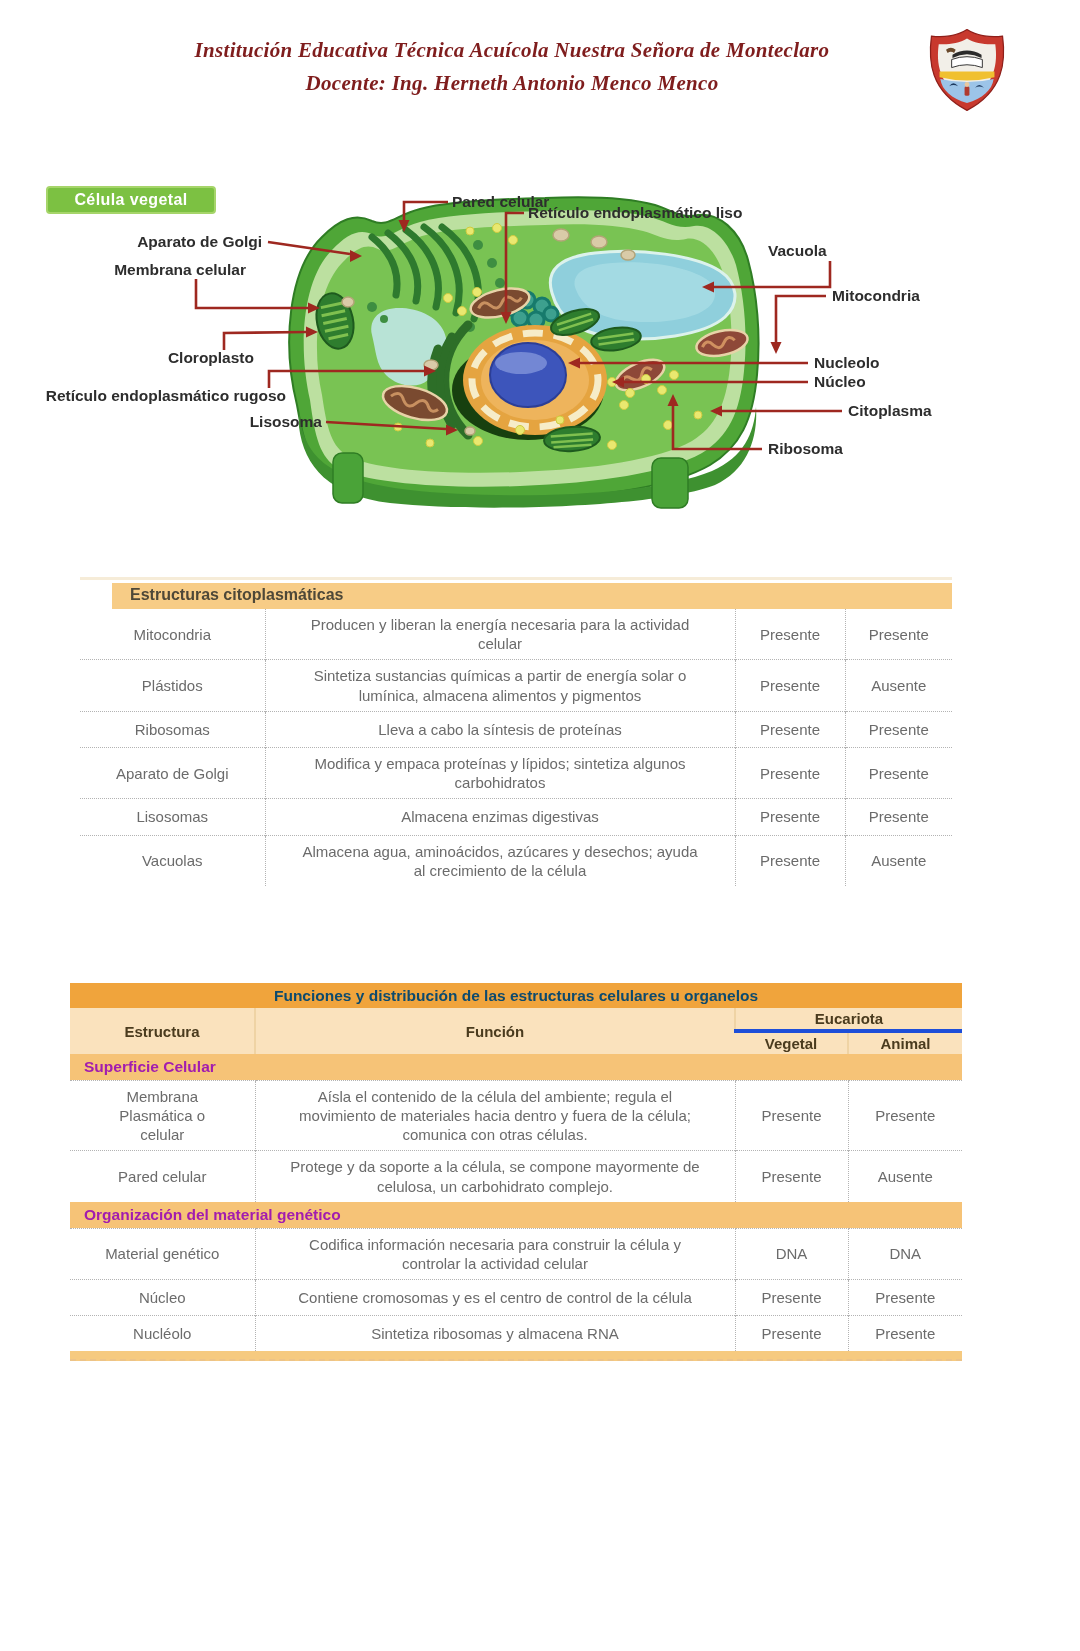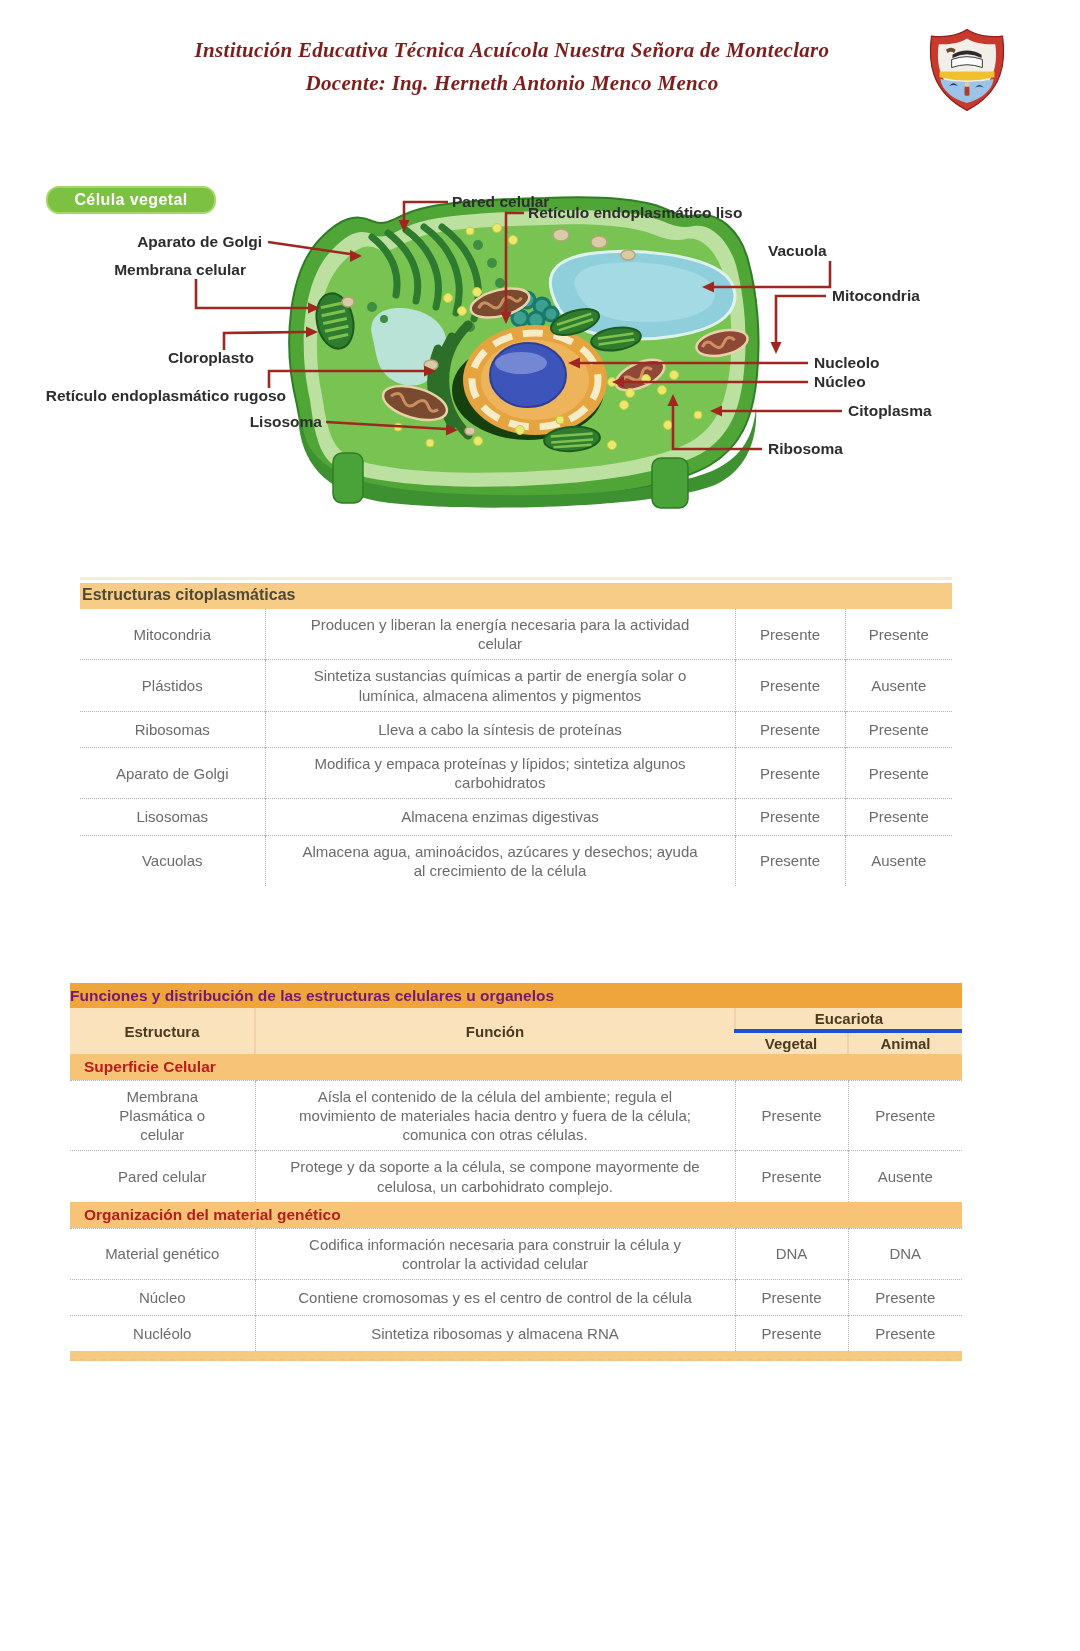--- a/index.html
+++ b/index.html
@@ -12,56 +12,56 @@
   .header {
     position:absolute; top:34px; left:0; width:1024px; text-align:center;
     font-family:"Liberation Serif", serif; font-style:italic; font-weight:bold;
     color:#7f1d1d; font-size:21px; line-height:33px; letter-spacing:.3px;
   }
   .logo { position:absolute; top:28px; left:926px; width:82px; height:84px; }
   
   .diagram { position:absolute; top:175px; left:0; width:1080px; height:345px; }
   .badge {
     position:absolute; top:186px; left:46px; width:170px; height:28px;
-    background:#7CC142; border:2px solid #A6D56A; border-radius:13px;
+    background:#7CC142; border:2px solid #A6D56A; border-radius:4px;
     color:#fff; font-weight:bold; font-size:16px; line-height:24px; text-align:center;
     letter-spacing:.4px;
   }
   .dlabel { font-weight:bold; font-size:15.5px; fill:#2D2D2D; font-family:"Liberation Sans",sans-serif; }
   
   .tbl { border-collapse:collapse; table-layout:fixed; width:100%; }
   .tbl td {
     font-size:15px; color:#6B6B6B; text-align:center; vertical-align:middle;
     line-height:1.28; padding:8px 10px;
   }
   .tbl tr + tr td { border-top:1.5px dotted #B3B3B3; }
   .tbl td + td { border-left:1.5px dotted #B3B3B3; }
   .tbl td.desc { padding:6px 30px; }
   .tbl td.name { padding:6px 28px; }
   
   .table1 { position:absolute; top:577px; left:80px; width:872px; }
   .t1-sliver { height:3px; background:#F6ECD8; margin-bottom:3px; }
   .t1-head {
     background:#F7CC86; color:#4E4838; font-weight:bold; font-size:16px;
-    padding:3px 0 3px 2px; text-align:left; height:26px;
+    padding:3px 0 3px 18px; text-align:left; height:26px;margin-left:32px;
   }
   
   .table2 { position:absolute; top:983px; left:70px; width:892px; }
   .t2-title {
-    background:#F0A43C; color:#701a75; font-weight:bold; font-size:15.5px;
-    text-align:left; padding:4px 0; height:25px;
+    background:#F0A43C; color:#0c4a6e; font-weight:bold; font-size:15.5px;
+    text-align:center; padding:4px 0; height:25px;
   }
   .t2 th {
     background:#FAE2BD; color:#4A3B1E; font-weight:bold; font-size:15px;
     padding:2px 4px; border-left:2px solid #EFD3A4;
   }
   .t2 th:first-child { border-left:none; }
   .t2 .subth { border-top:4px solid #1d4ed8; }
   .t2 td.section {
-    background:#F6C377; color:#b91c1c; font-weight:bold; font-size:15.5px;
+    background:#F6C377; color:#a21caf; font-weight:bold; font-size:15.5px;
     text-align:left; padding:3px 0 3px 14px; border:none; height:24px;
   }
   .t2 tr.sectionrow td { border-top:none; }
   .t2-bottom { height:10px; background:#F6CA80; border-bottom:2px dashed #ECC388; }
 </style>
 </head>
 <body>
 
 <div class="page">
 

